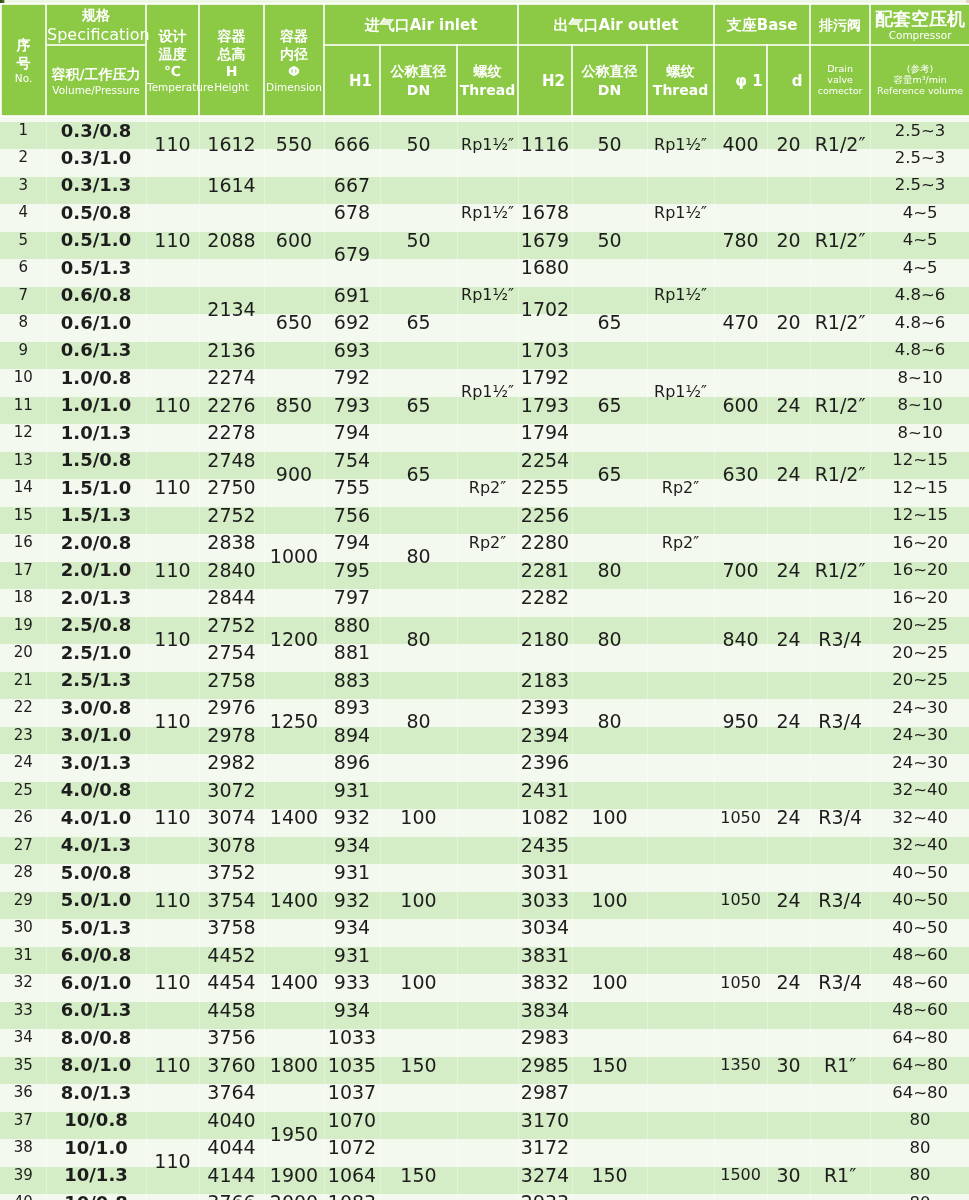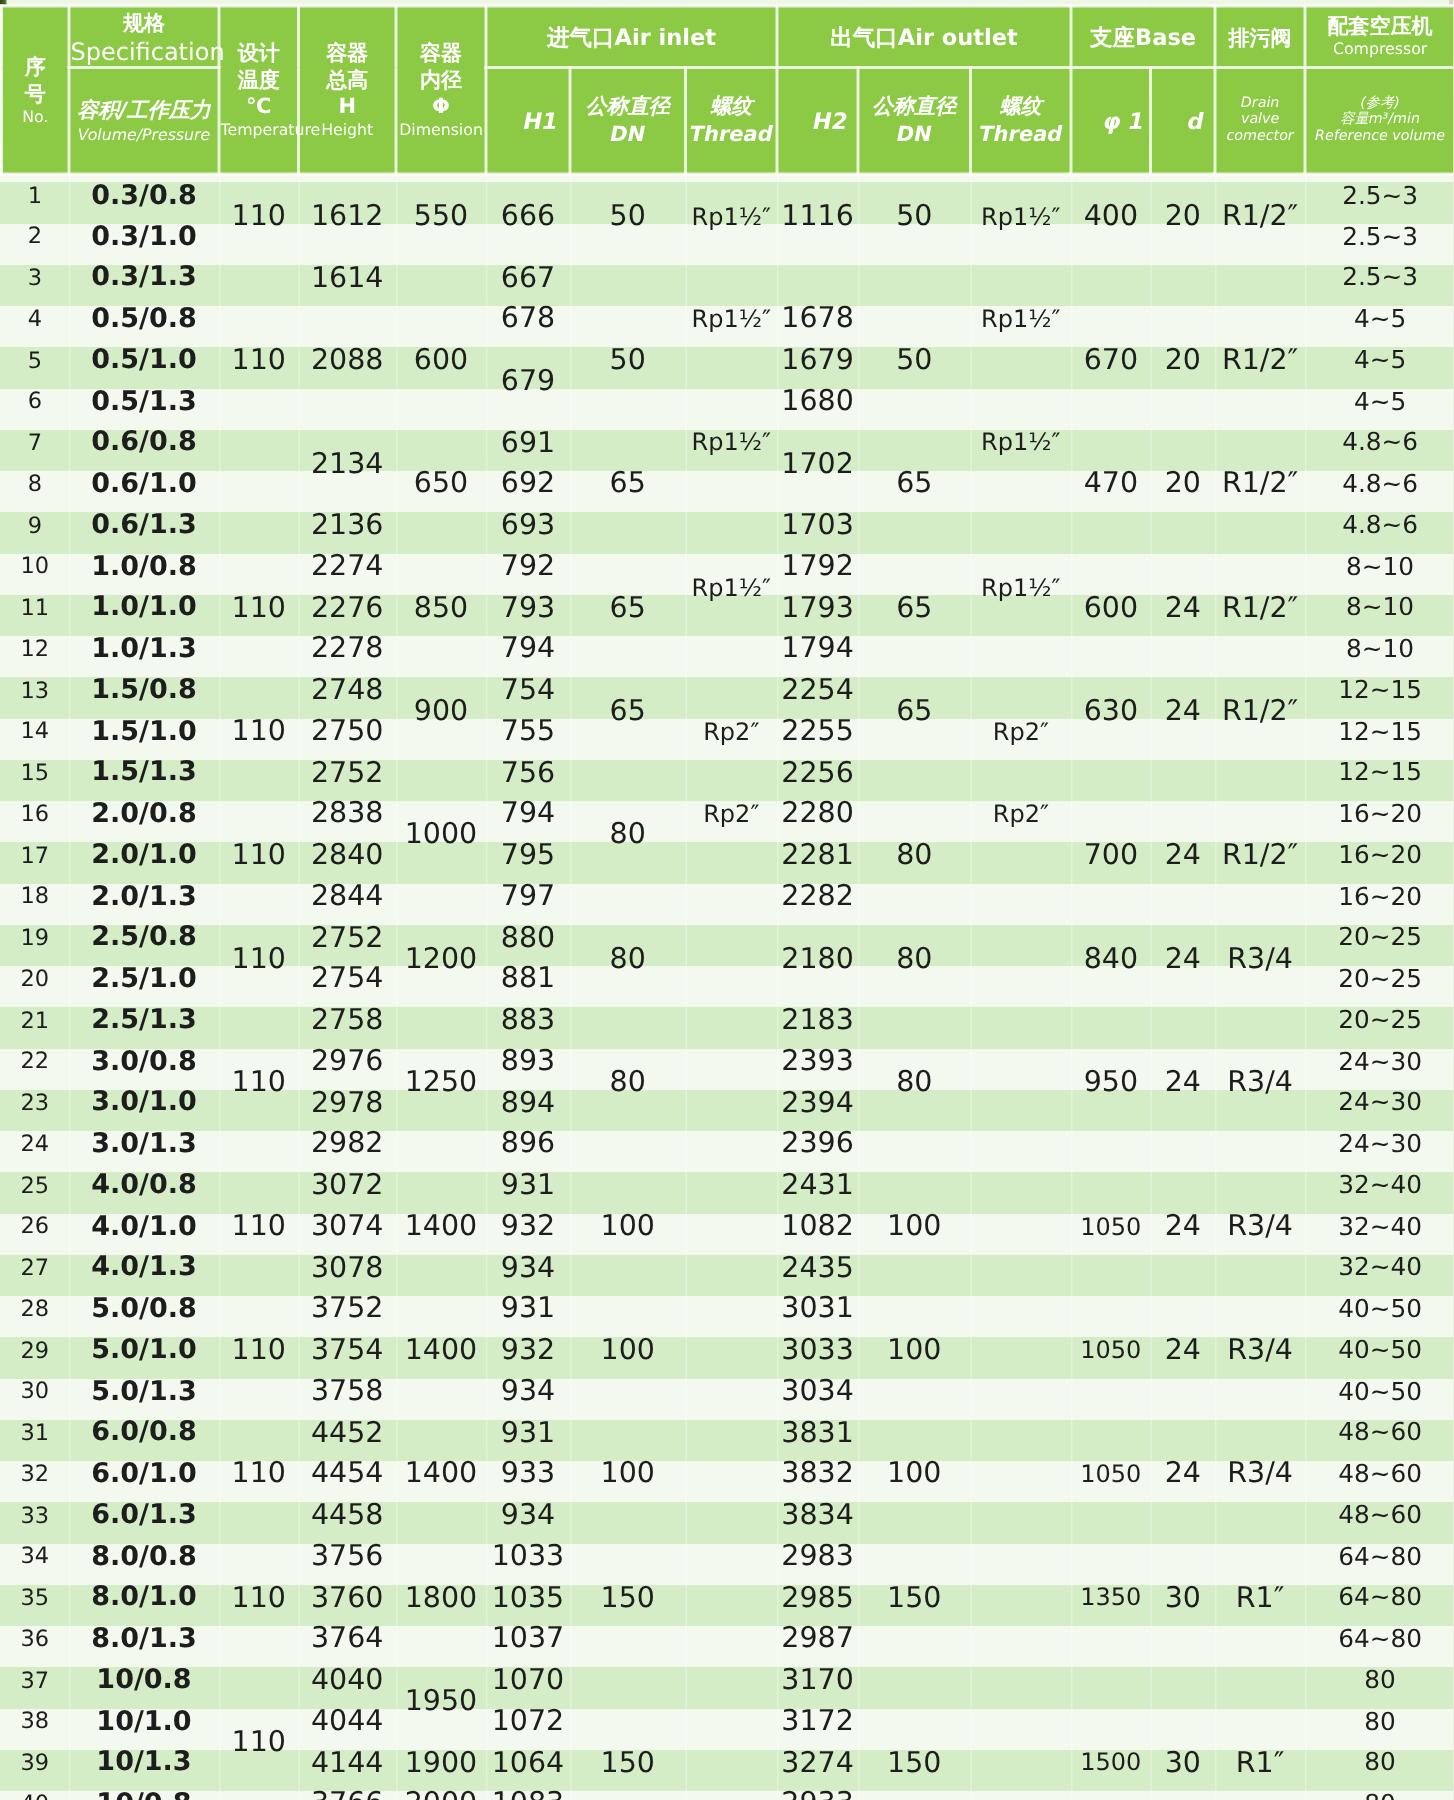--- a/index.html
+++ b/index.html
@@ -8,29 +8,29 @@
   .edge-left{position:absolute;left:0;top:0;width:5px;height:1200px;
              background:linear-gradient(90deg,#2c4516,#4a6b2a 70%,rgba(74,107,42,0));}
   .edge-right{position:absolute;right:0;top:0;width:3px;height:1200px;background:#dfc3c3;opacity:.7;}
 
   table.spec{position:absolute;left:0;top:3px;width:969px;border-collapse:collapse;table-layout:fixed;
     background:repeating-linear-gradient(180deg,#f3f9ee 0px,#f3f9ee 27.5px,#d5edc6 27.5px,#d5edc6 55px);
     background-position:0 90px;}
   thead th{background:#8cc944;color:#ffffff;border:2px solid rgba(255,255,255,.8);
            font-weight:bold;vertical-align:middle;text-align:center;padding:0;}
   thead tr.ra{height:32px;}
-  thead tr.rb{height:71px;font-style:italic;}
+  thead tr.rb{height:71px;}
   .zh{display:block;font-size:14px;line-height:1.3;}
   .zh-inline{font-size:14px;}
   .sym{display:block;font-size:14px;line-height:1.25;font-weight:bold;}
   .en{display:block;font-size:10.5px;font-weight:normal;line-height:1.15;}
   .en-inline{font-size:16px;font-weight:normal;}
   .grp{font-size:15px;}
   .plain{font-size:15px;padding-left:17px;}
-  .comp-zh{display:block;font-size:14px;line-height:1.2;}
+  .comp-zh{display:block;font-size:18px;line-height:1.2;}
   .tiny{display:block;font-size:9.5px;font-weight:normal;line-height:1.15;}
 
   tbody tr{height:27.5px;}
   tbody td{padding:0;text-align:center;vertical-align:middle;color:#1d1d1d;
            font-size:19px;border-right:1px solid rgba(255,255,255,.35);}
   tbody td:first-child{font-size:15px;}
   tbody td:nth-child(2){font-size:18px;font-weight:bold;}
   tbody td:last-child{font-size:16.5px;margin-top:40px;}
   tbody td.sm{font-size:16px;}
 </style>
@@ -186,21 +186,21 @@
           <td>0.5/0.8</td>
           <td rowspan="3">110</td>
           <td rowspan="3">2088</td>
           <td rowspan="3">600</td>
           <td>678</td>
           <td rowspan="3">50</td>
           <td class="sm">Rp1½″</td>
           <td>1678</td>
           <td rowspan="3">50</td>
           <td class="sm">Rp1½″</td>
-          <td rowspan="3">670</td>
+          <td rowspan="3">780</td>
           <td rowspan="3">20</td>
           <td rowspan="3">R1/2″</td>
           <td>4~5</td>
         </tr>
         <tr>
           <td>5</td>
           <td>0.5/1.0</td>
           <td rowspan="2">679</td>
           <td></td>
           <td>1679</td>

